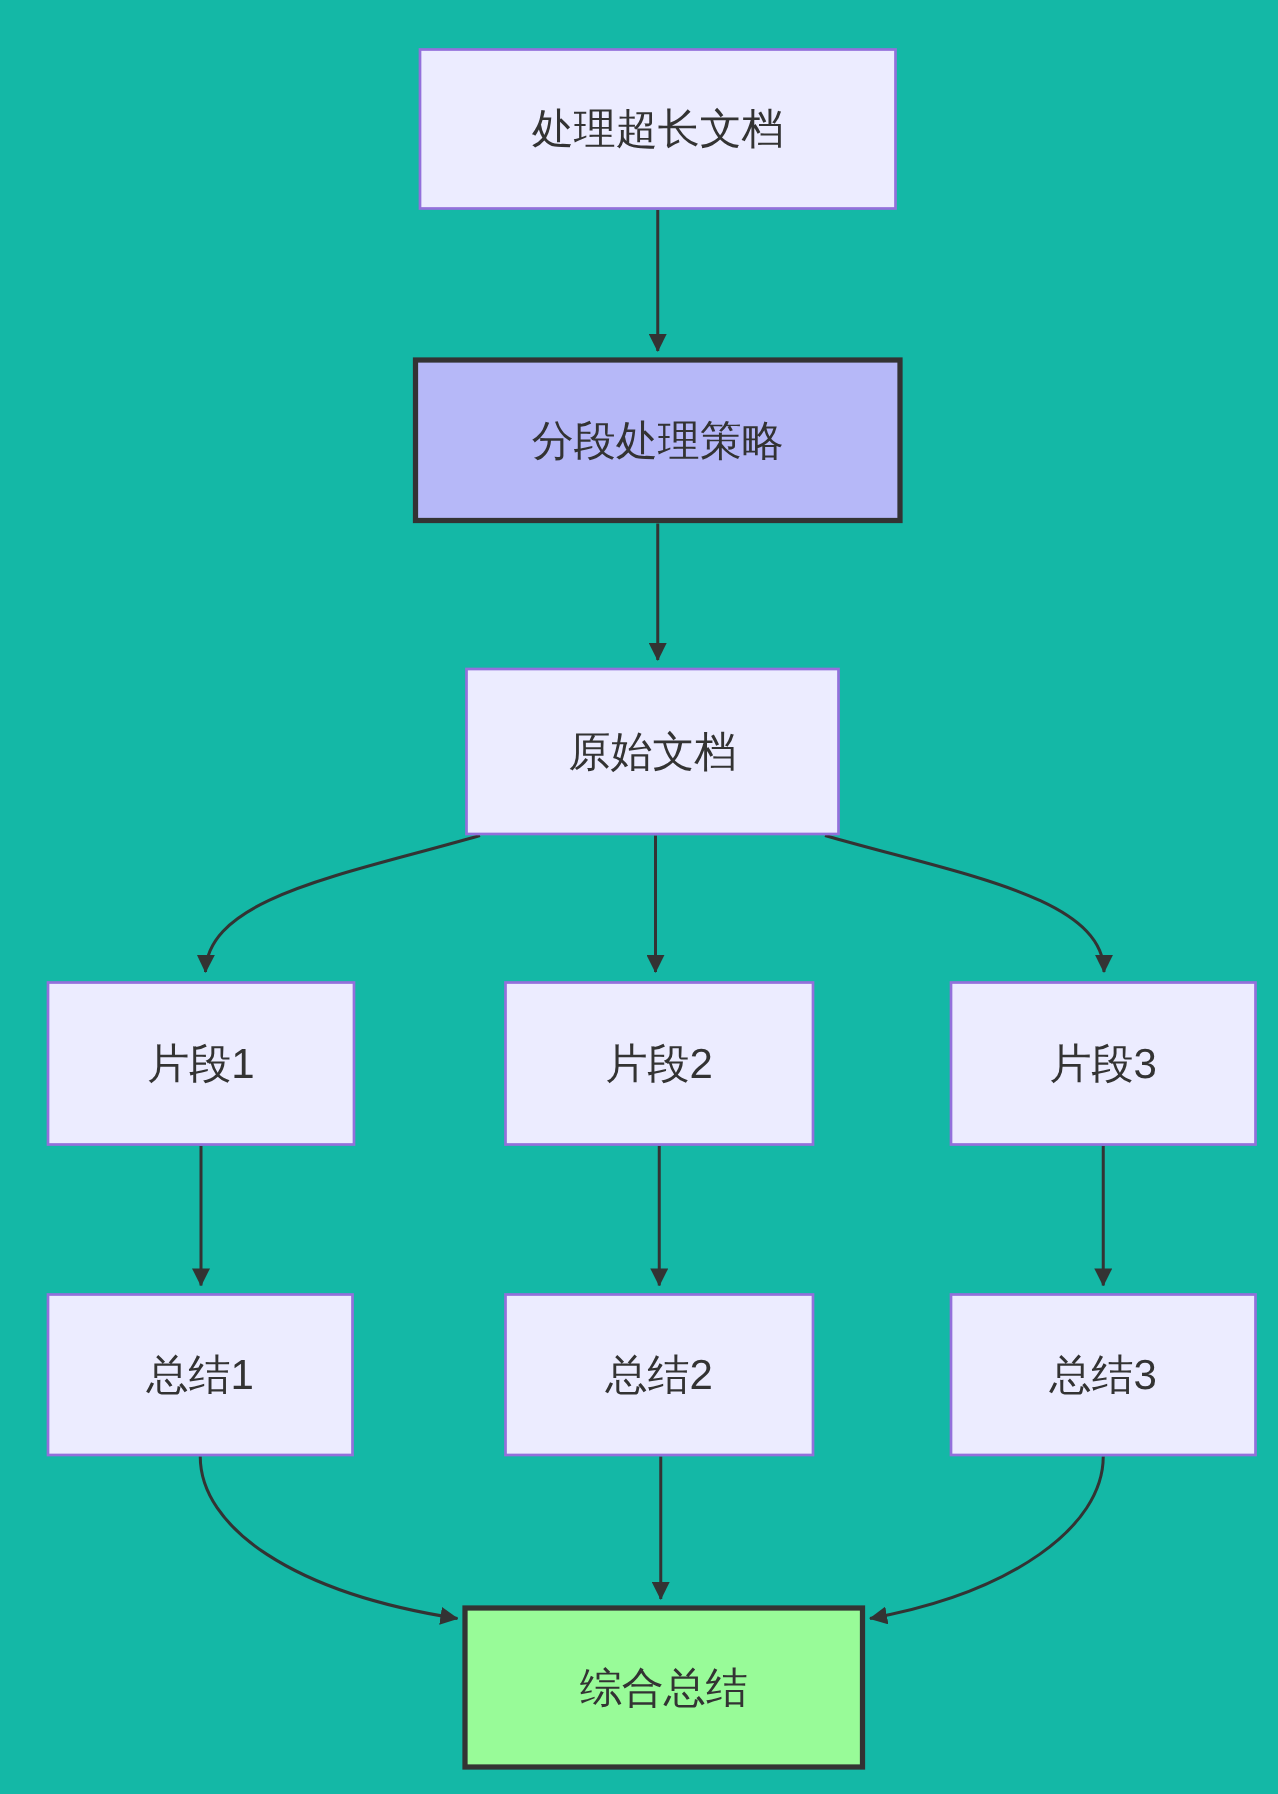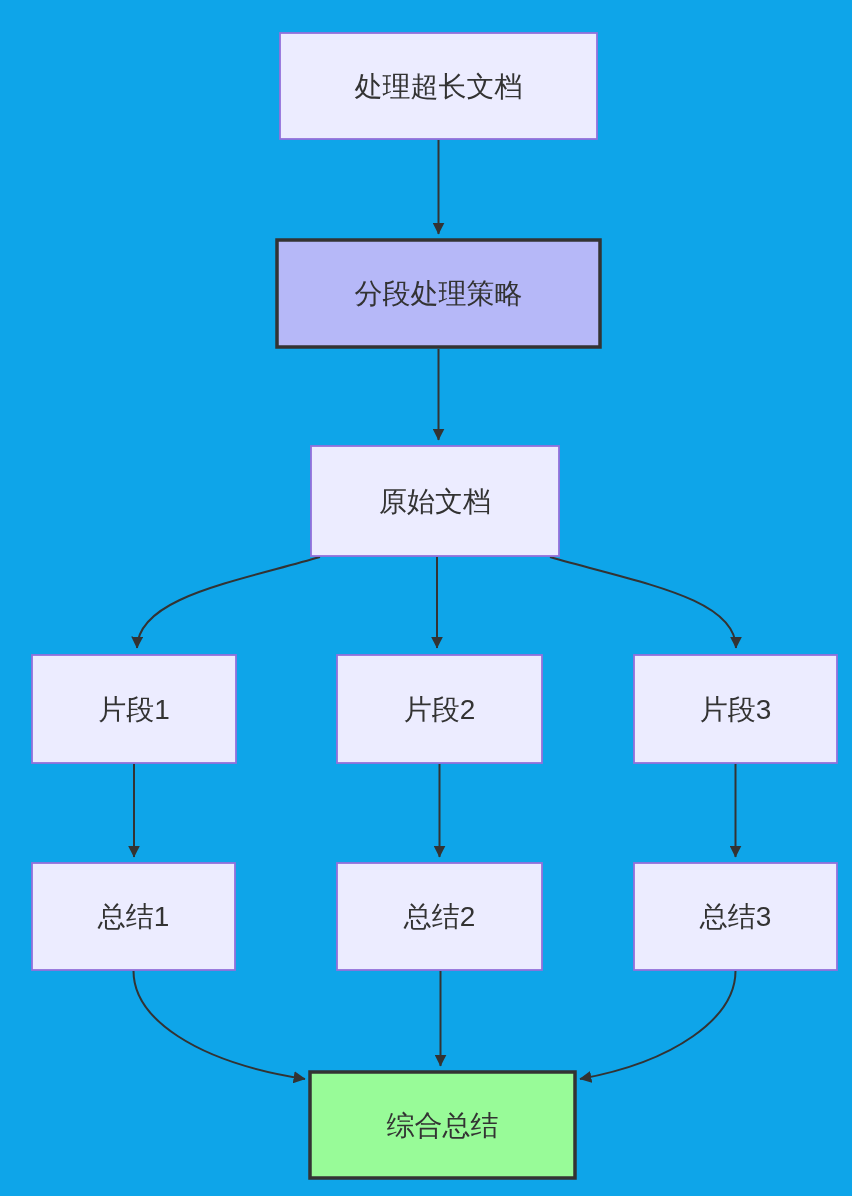--- a/index.html
+++ b/index.html
@@ -1,20 +1,20 @@
 <!DOCTYPE html>
 <html><head>
 <meta charset="utf-8">
 <style>
   html, body { margin: 0; padding: 0; background: #ffffff; }
   .canvas {
     position: relative;
     width: 852px;
     height: 1196px;
-    background: #0ea5e9;
+    background: #14b8a6;
     font-family: "Liberation Sans", "DejaVu Sans", sans-serif;
   }
   svg { display: block; }
   .node-box { }
   .node-default  { stroke: #9370DB; stroke-width: 1.8; }
   .node-emphasis { stroke: #333333; stroke-width: 3.5; }
   .node-result   { stroke: #333333; stroke-width: 3.5; }
   .node-label {
     fill: #333333;
     font-size: 28px;

